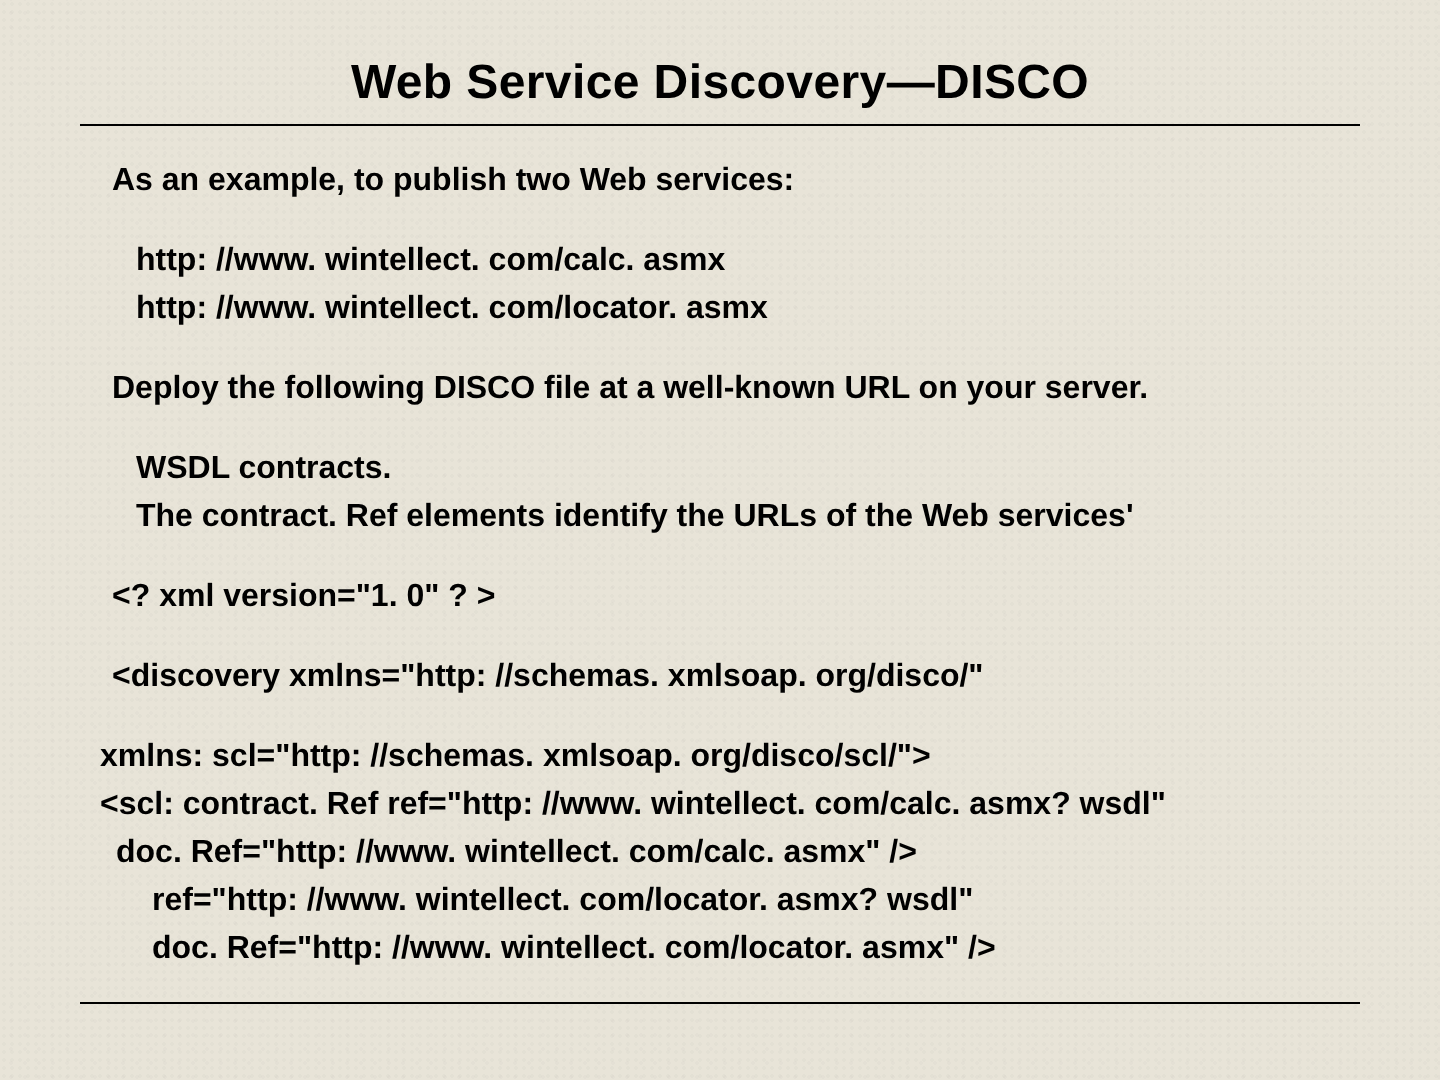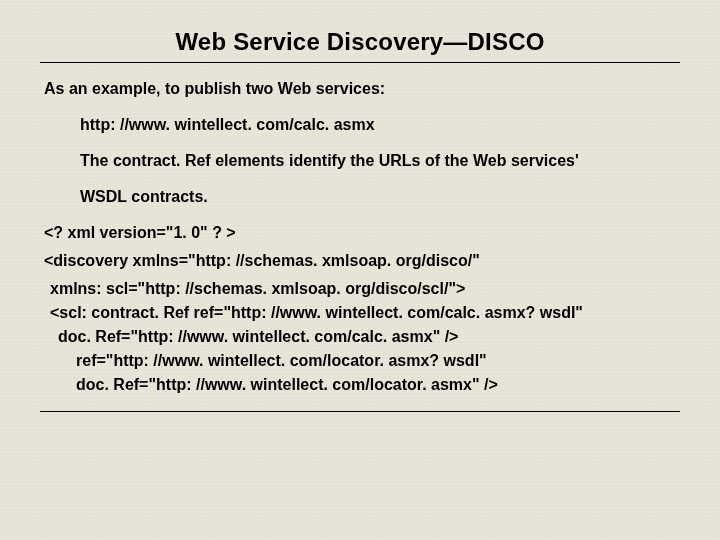--- a/index.html
+++ b/index.html
@@ -41,37 +41,39 @@
   hr.rule-bottom {
     border: none;
     border-top: 1.5px solid #000;
     margin: 14px 0 0 0;
   }
   .content {
     font-size: 16px;
     line-height: 1.5;
     font-weight: bold;
   }
-  .p0 { margin: 4px; padding-left: 0; }
-  .p1 { margin: 12px; padding-left: 28px; }
+  .p0 { margin: 16px; padding-left: 0; }
+  .p1 { margin: 0; padding-left: 28px; }
   .p2 { margin: 0; padding-left: 10px; }
   .p3 { margin: 0; padding-left: 18px; }
   .p4 { margin: 0; padding-left: 36px; }
 </style>
 </head>
 <body>
 
 <div class="slide">
   <h1 class="title">Web Service Discovery—DISCO</h1>
   <hr class="rule">
   <div class="content">
     <div class="p0">As an example, to publish two Web services:</div>
     <div class="p1">http: //www. wintellect. com/calc. asmx</div>
+    <div class="p1">http: //www. wintellect. com/locator. asmx</div>
+    <div class="p0">Deploy the following DISCO file at a well-known URL on your server.</div>
+    <div class="p1">WSDL contracts.</div>
     <div class="p1">The contract. Ref elements identify the URLs of the Web services'</div>
-    <div class="p1">WSDL contracts.</div>
     <div class="p0">&lt;? xml version="1. 0" ? &gt;</div>
     <div class="p0">&lt;discovery xmlns="http: //schemas. xmlsoap. org/disco/"</div>
     <div class="p2">xmlns: scl="http: //schemas. xmlsoap. org/disco/scl/"&gt;</div>
     <div class="p2">&lt;scl: contract. Ref ref="http: //www. wintellect. com/calc. asmx? wsdl"</div>
     <div class="p3">doc. Ref="http: //www. wintellect. com/calc. asmx" /&gt;</div>
     <div class="p4">ref="http: //www. wintellect. com/locator. asmx? wsdl"</div>
     <div class="p4">doc. Ref="http: //www. wintellect. com/locator. asmx" /&gt;</div>
   </div>
   <hr class="rule-bottom">
 </div>

